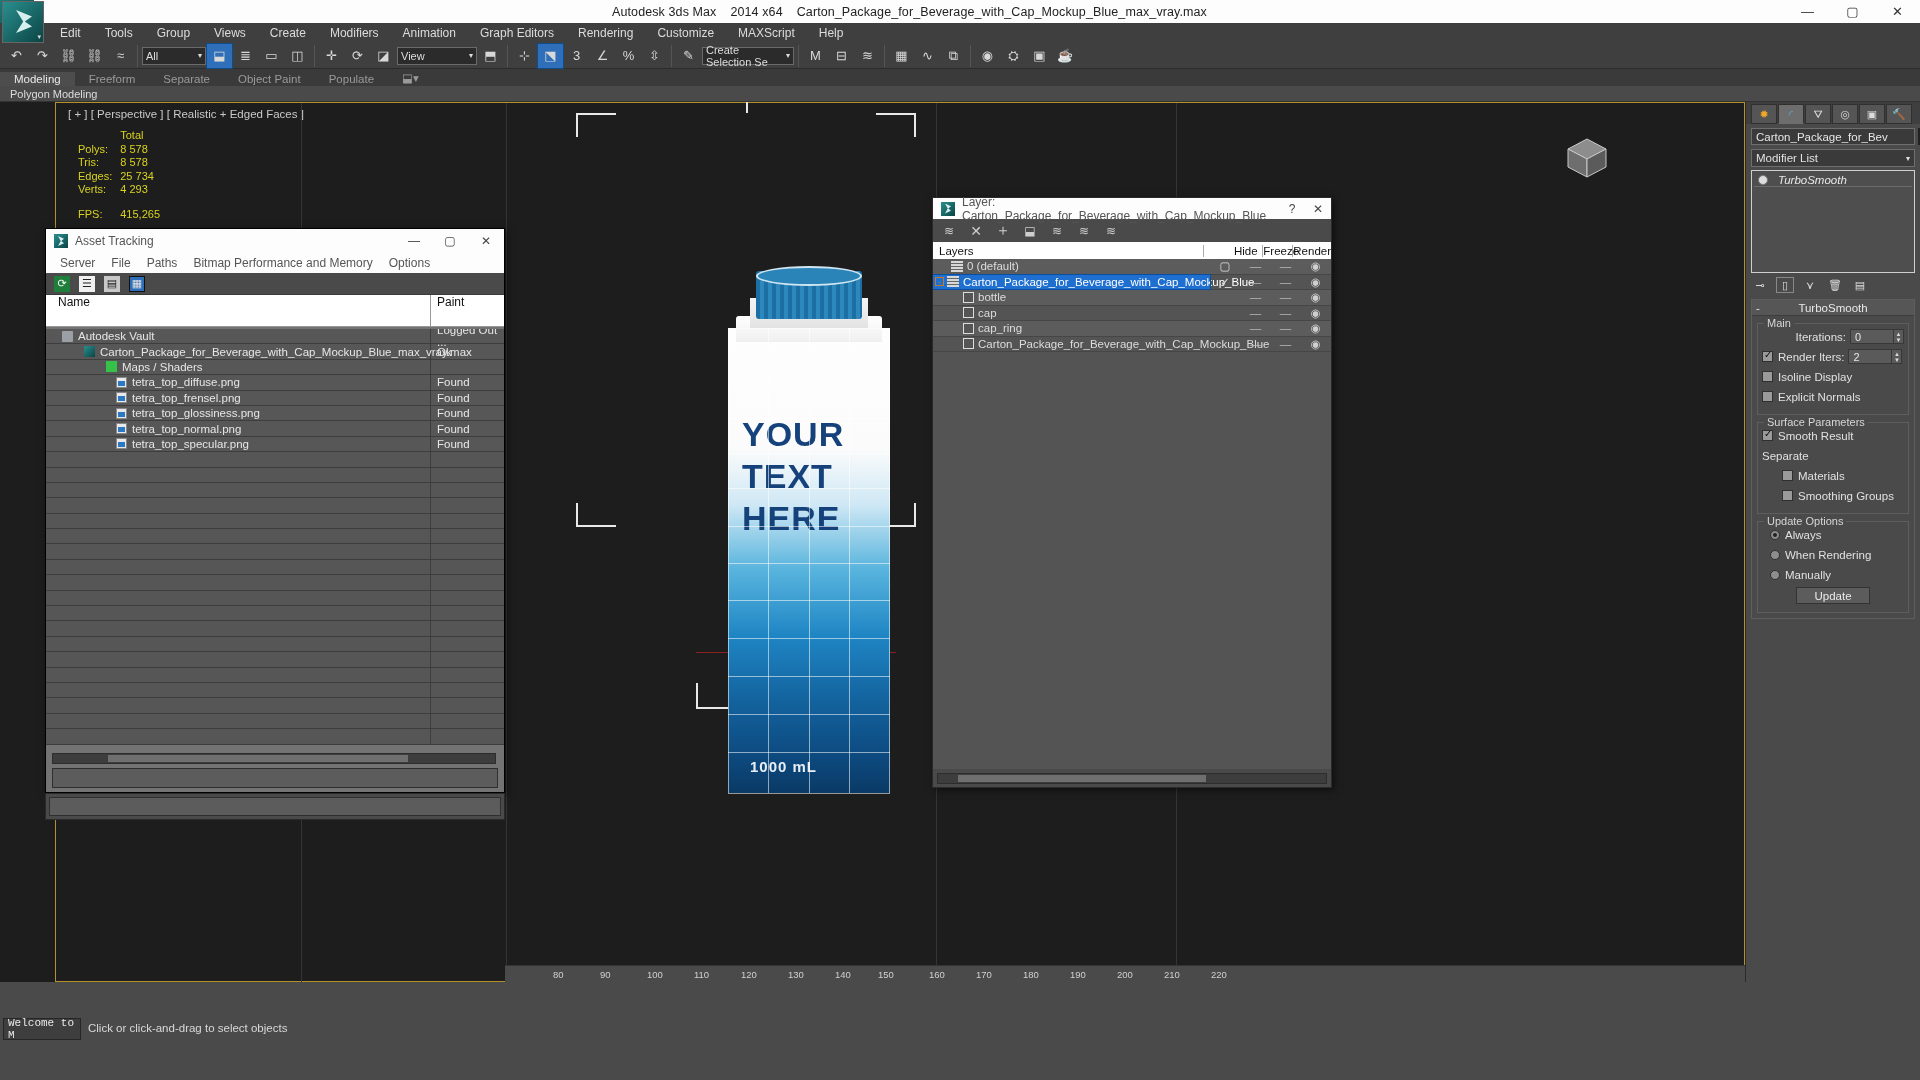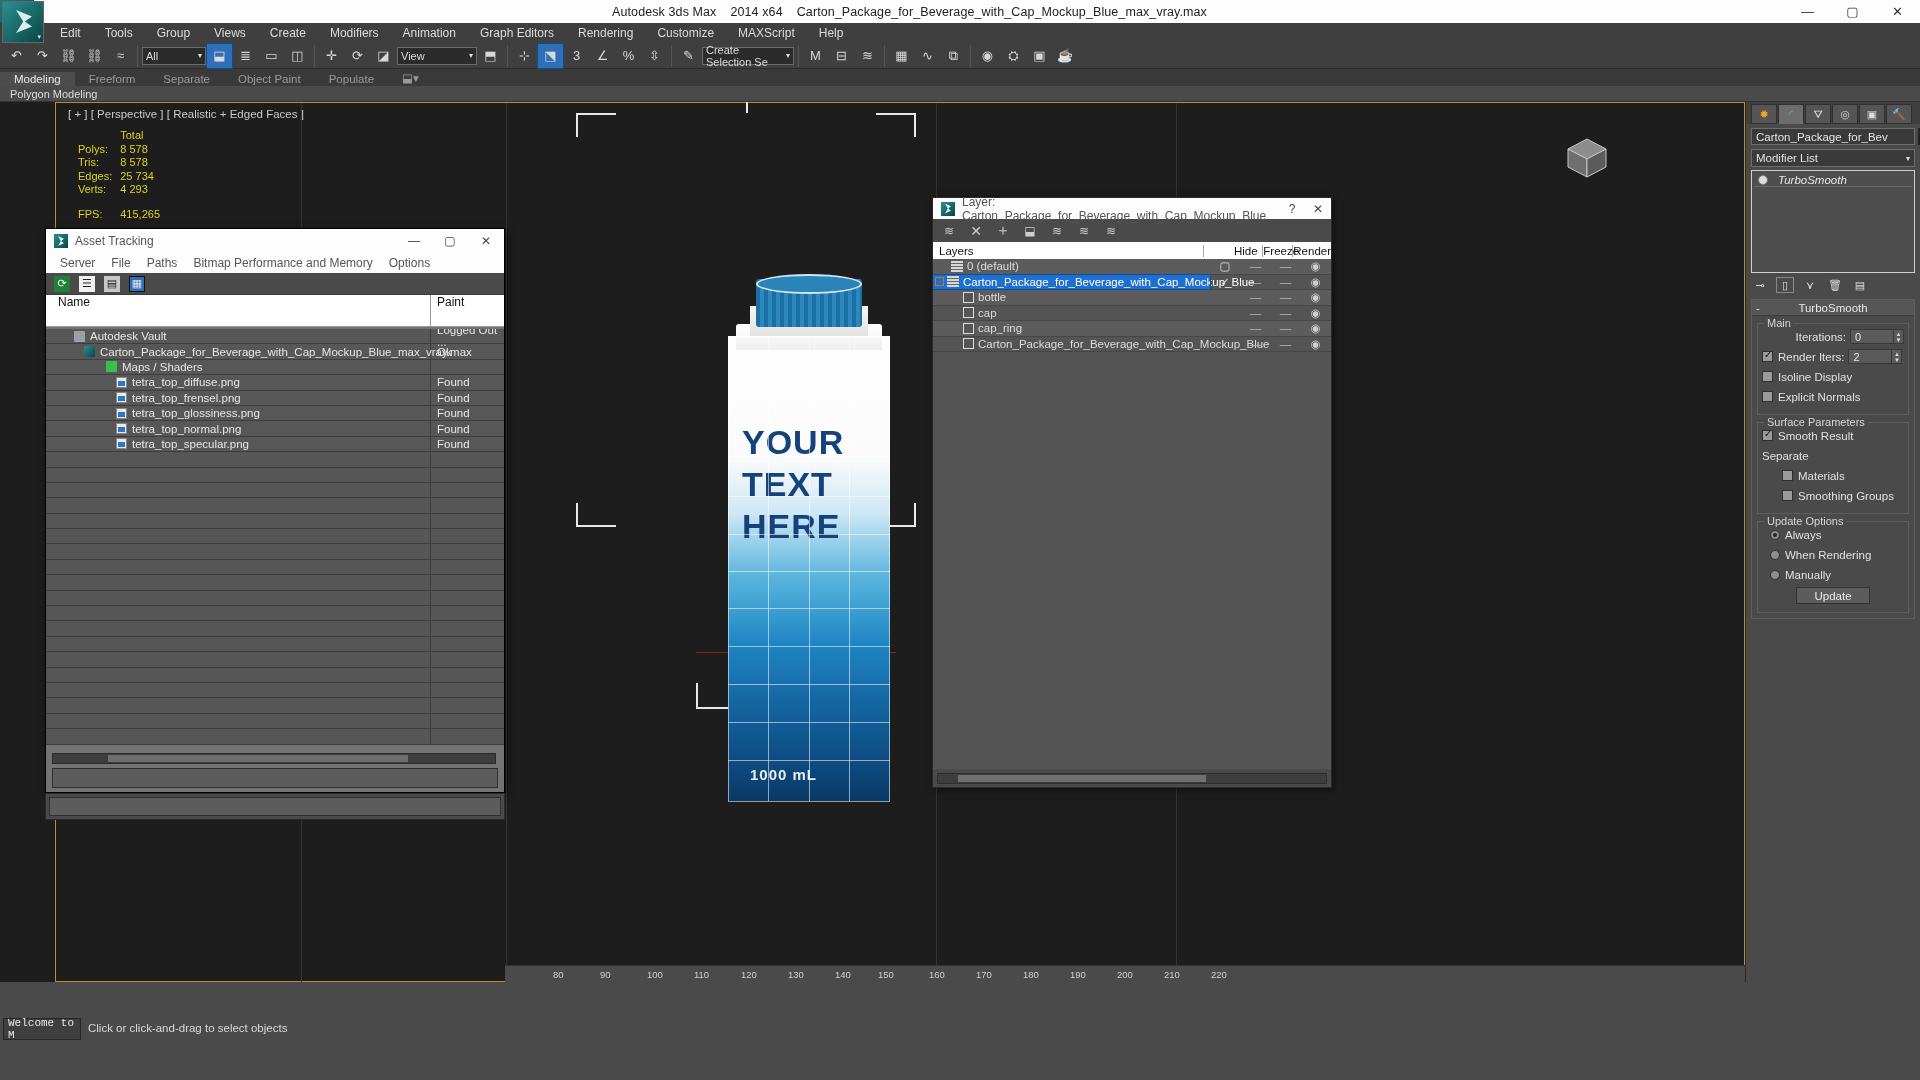--- a/index.html
+++ b/index.html
@@ -62,21 +62,21 @@
     line-height:13.5px; }
   .stats table { border-collapse:collapse; }
   .stats td { padding:0 8px 0 0; font-size:11px; color:#d9d21f; }
   .stats td.lbl { width:40px; }
   .vp-viewcube { position:absolute; right:130px; top:30px; width:54px; height:48px; }
 
   
   .gridline { position:absolute; background:#343434; }
   .axis-red { position:absolute; background:#8b2020; height:1px; }
 
-  .carton { position:absolute; left:672px; top:165px; width:162px; height:598px;margin-top:8px; }
+  .carton { position:absolute; left:672px; top:165px; width:162px; height:598px; }
   .ctn-body { position:absolute; left:0; top:60px; width:162px; height:465px;
     background:linear-gradient(180deg,#fefefe 0%,#fbfbfb 26%,#cfe8f5 38%,#58b4dd 52%,
       #1f86c4 66%,#13639e 80%,#0d4a80 92%,#0a3a66 100%); }
   .ctn-top { position:absolute; left:8px; top:48px; width:146px; height:26px;
     background:linear-gradient(180deg,#ffffff,#efefef); border-radius:3px 3px 0 0; }
   .ctn-neck { position:absolute; left:22px; top:30px; width:118px; height:30px;
     background:linear-gradient(180deg,#f4f4f4,#e3e3e3); }
   .cap { position:absolute; left:28px; top:3px; width:106px; height:48px;
     background:repeating-linear-gradient(90deg,#1c6fa3 0 4px,#2d88bd 4px 8px);
     border-radius:3px; }
@@ -495,21 +495,21 @@
     <div class="awti" style="background:#f0f0f0;color:#222">☰</div>
     <div class="awti" style="background:#c8c8c8;color:#222">▤</div>
     <div class="awti sel">▦</div>
   </div>
   <div class="aw-head">
     <div class="c1">Name</div>
     <div class="c2">Paint</div>
   </div>
   <div class="aw-list">
     <div class="aw-row">
-      <div class="n" style="padding-left:28px">
+      <div class="n" style="padding-left:16px">
           <span class="ri vault"></span>
           <span>Autodesk Vault</span>
         </div>
       <div class="s">Logged Out ...</div>
     </div>
     <div class="aw-row">
       <div class="n" style="padding-left:38px">
           <span class="ri max"></span>
           <span>Carton_Package_for_Beverage_with_Cap_Mockup_Blue_max_vray.max</span>
         </div>

